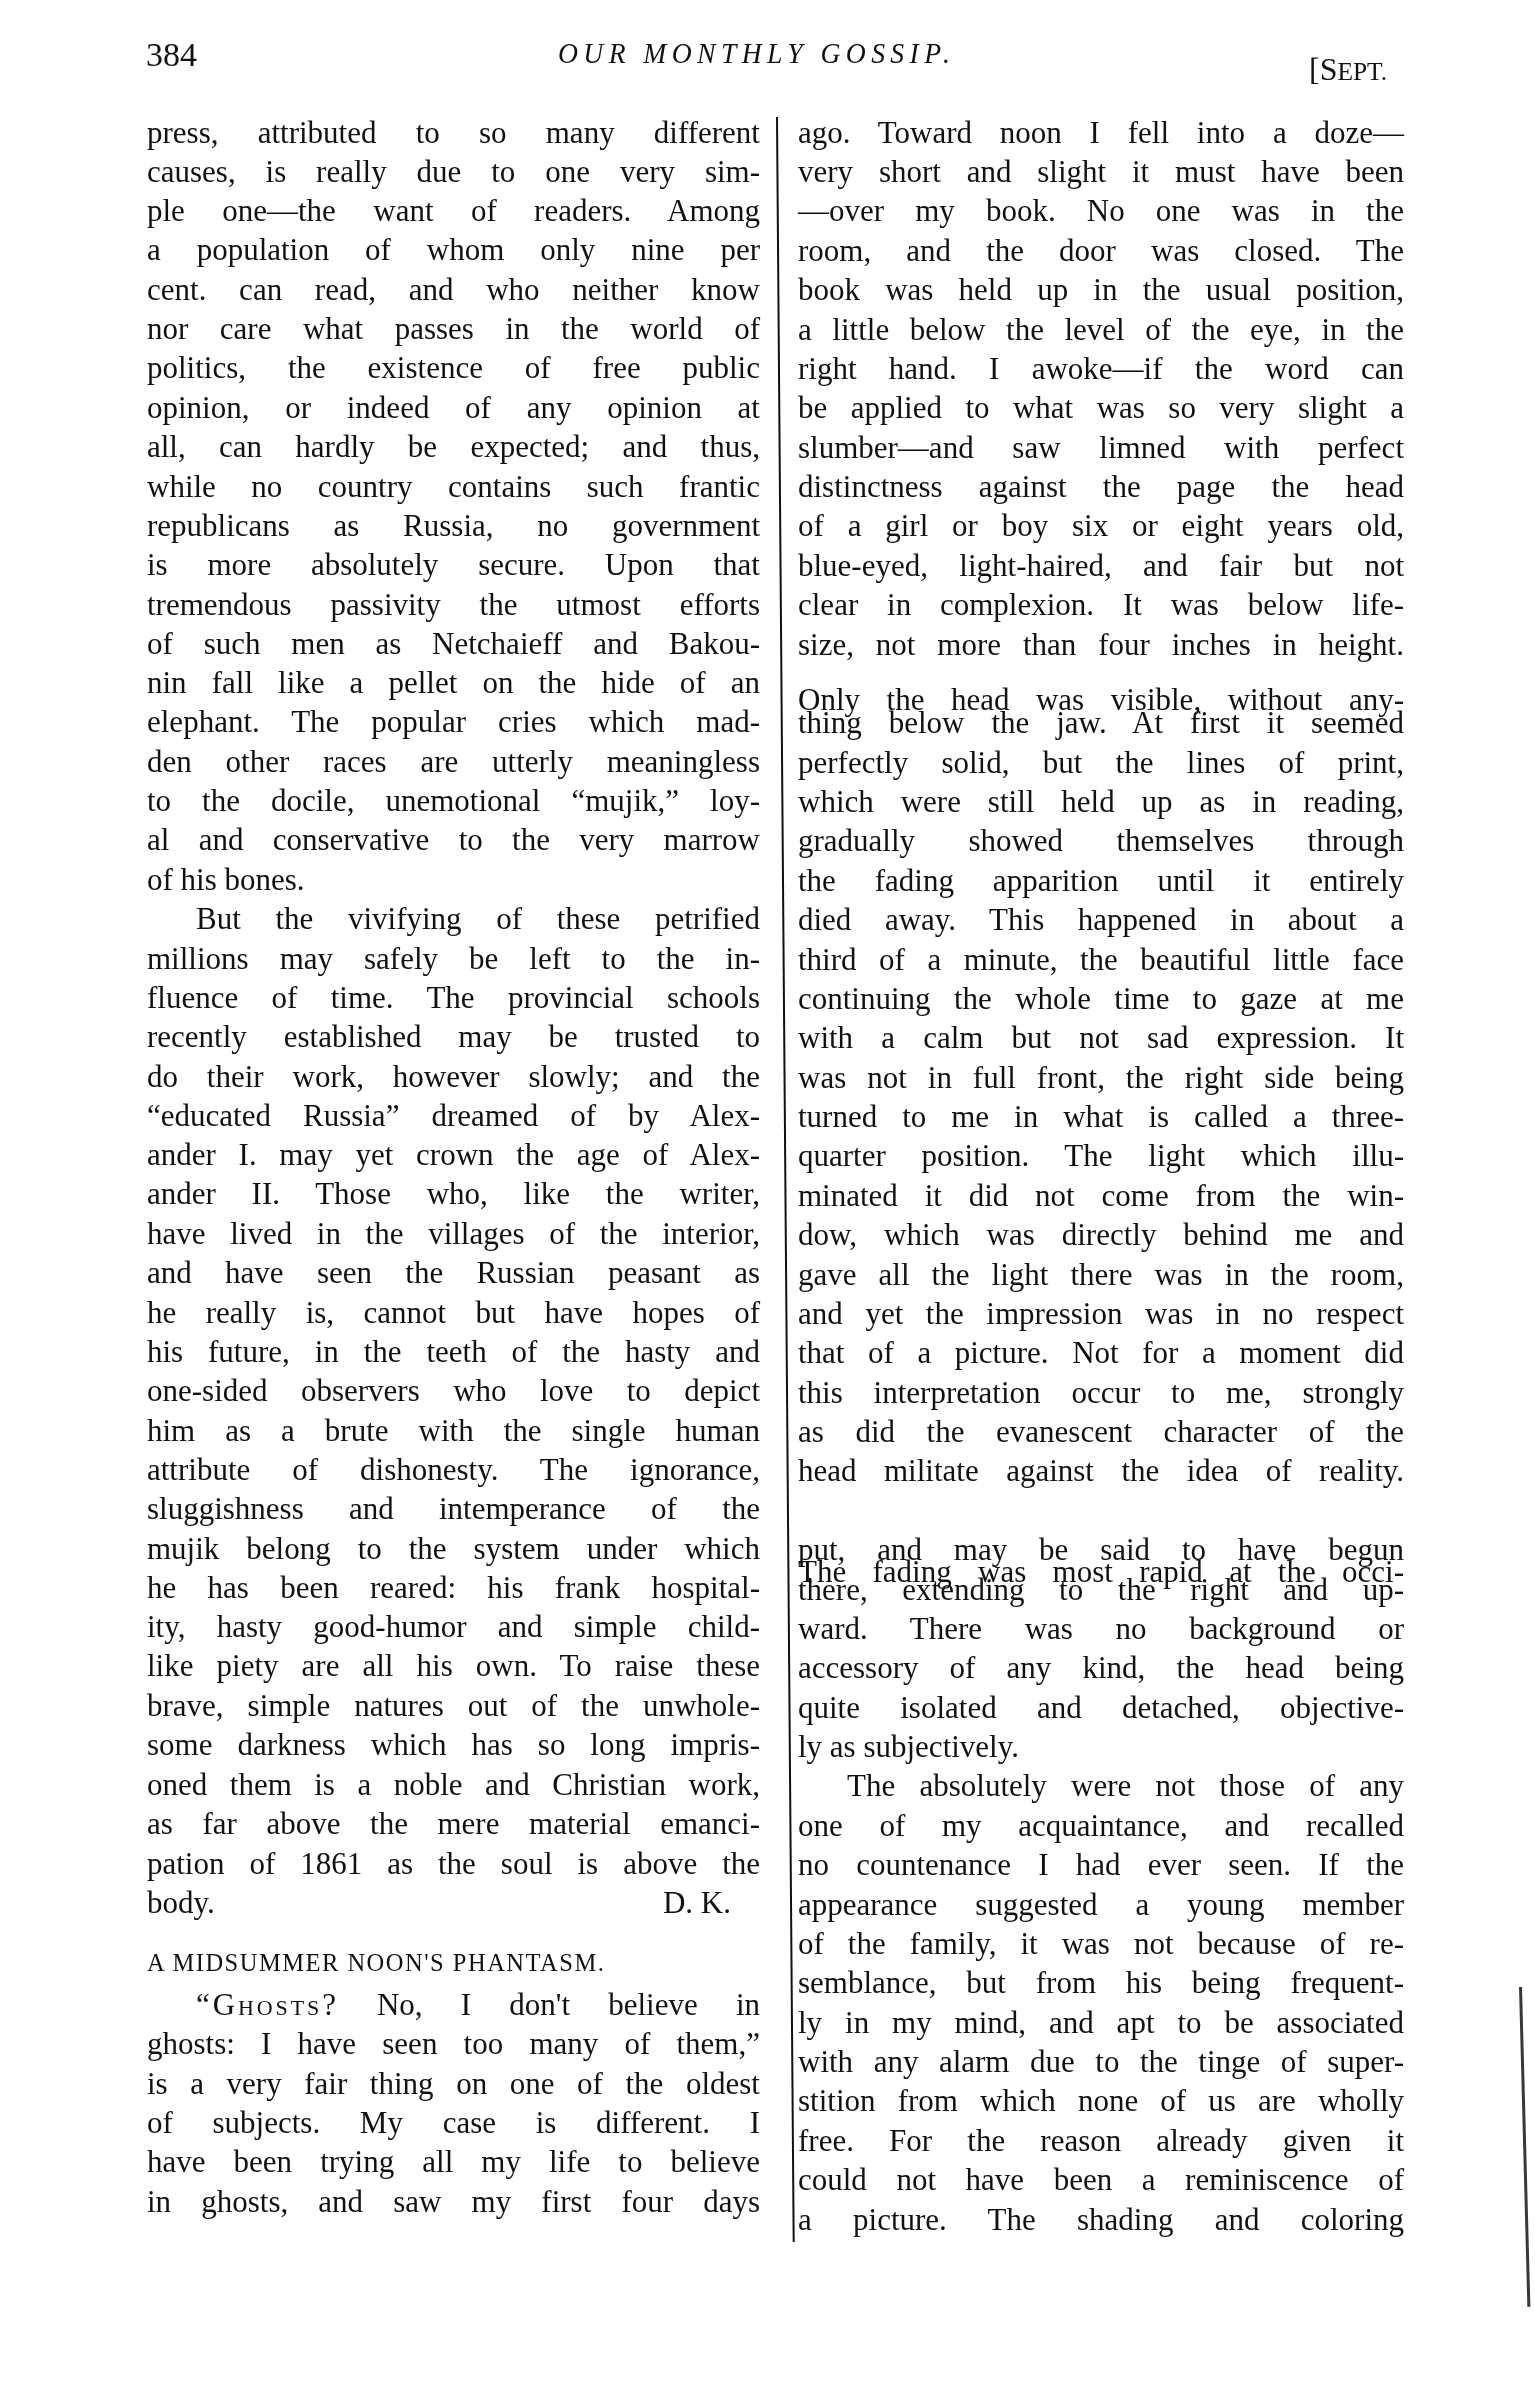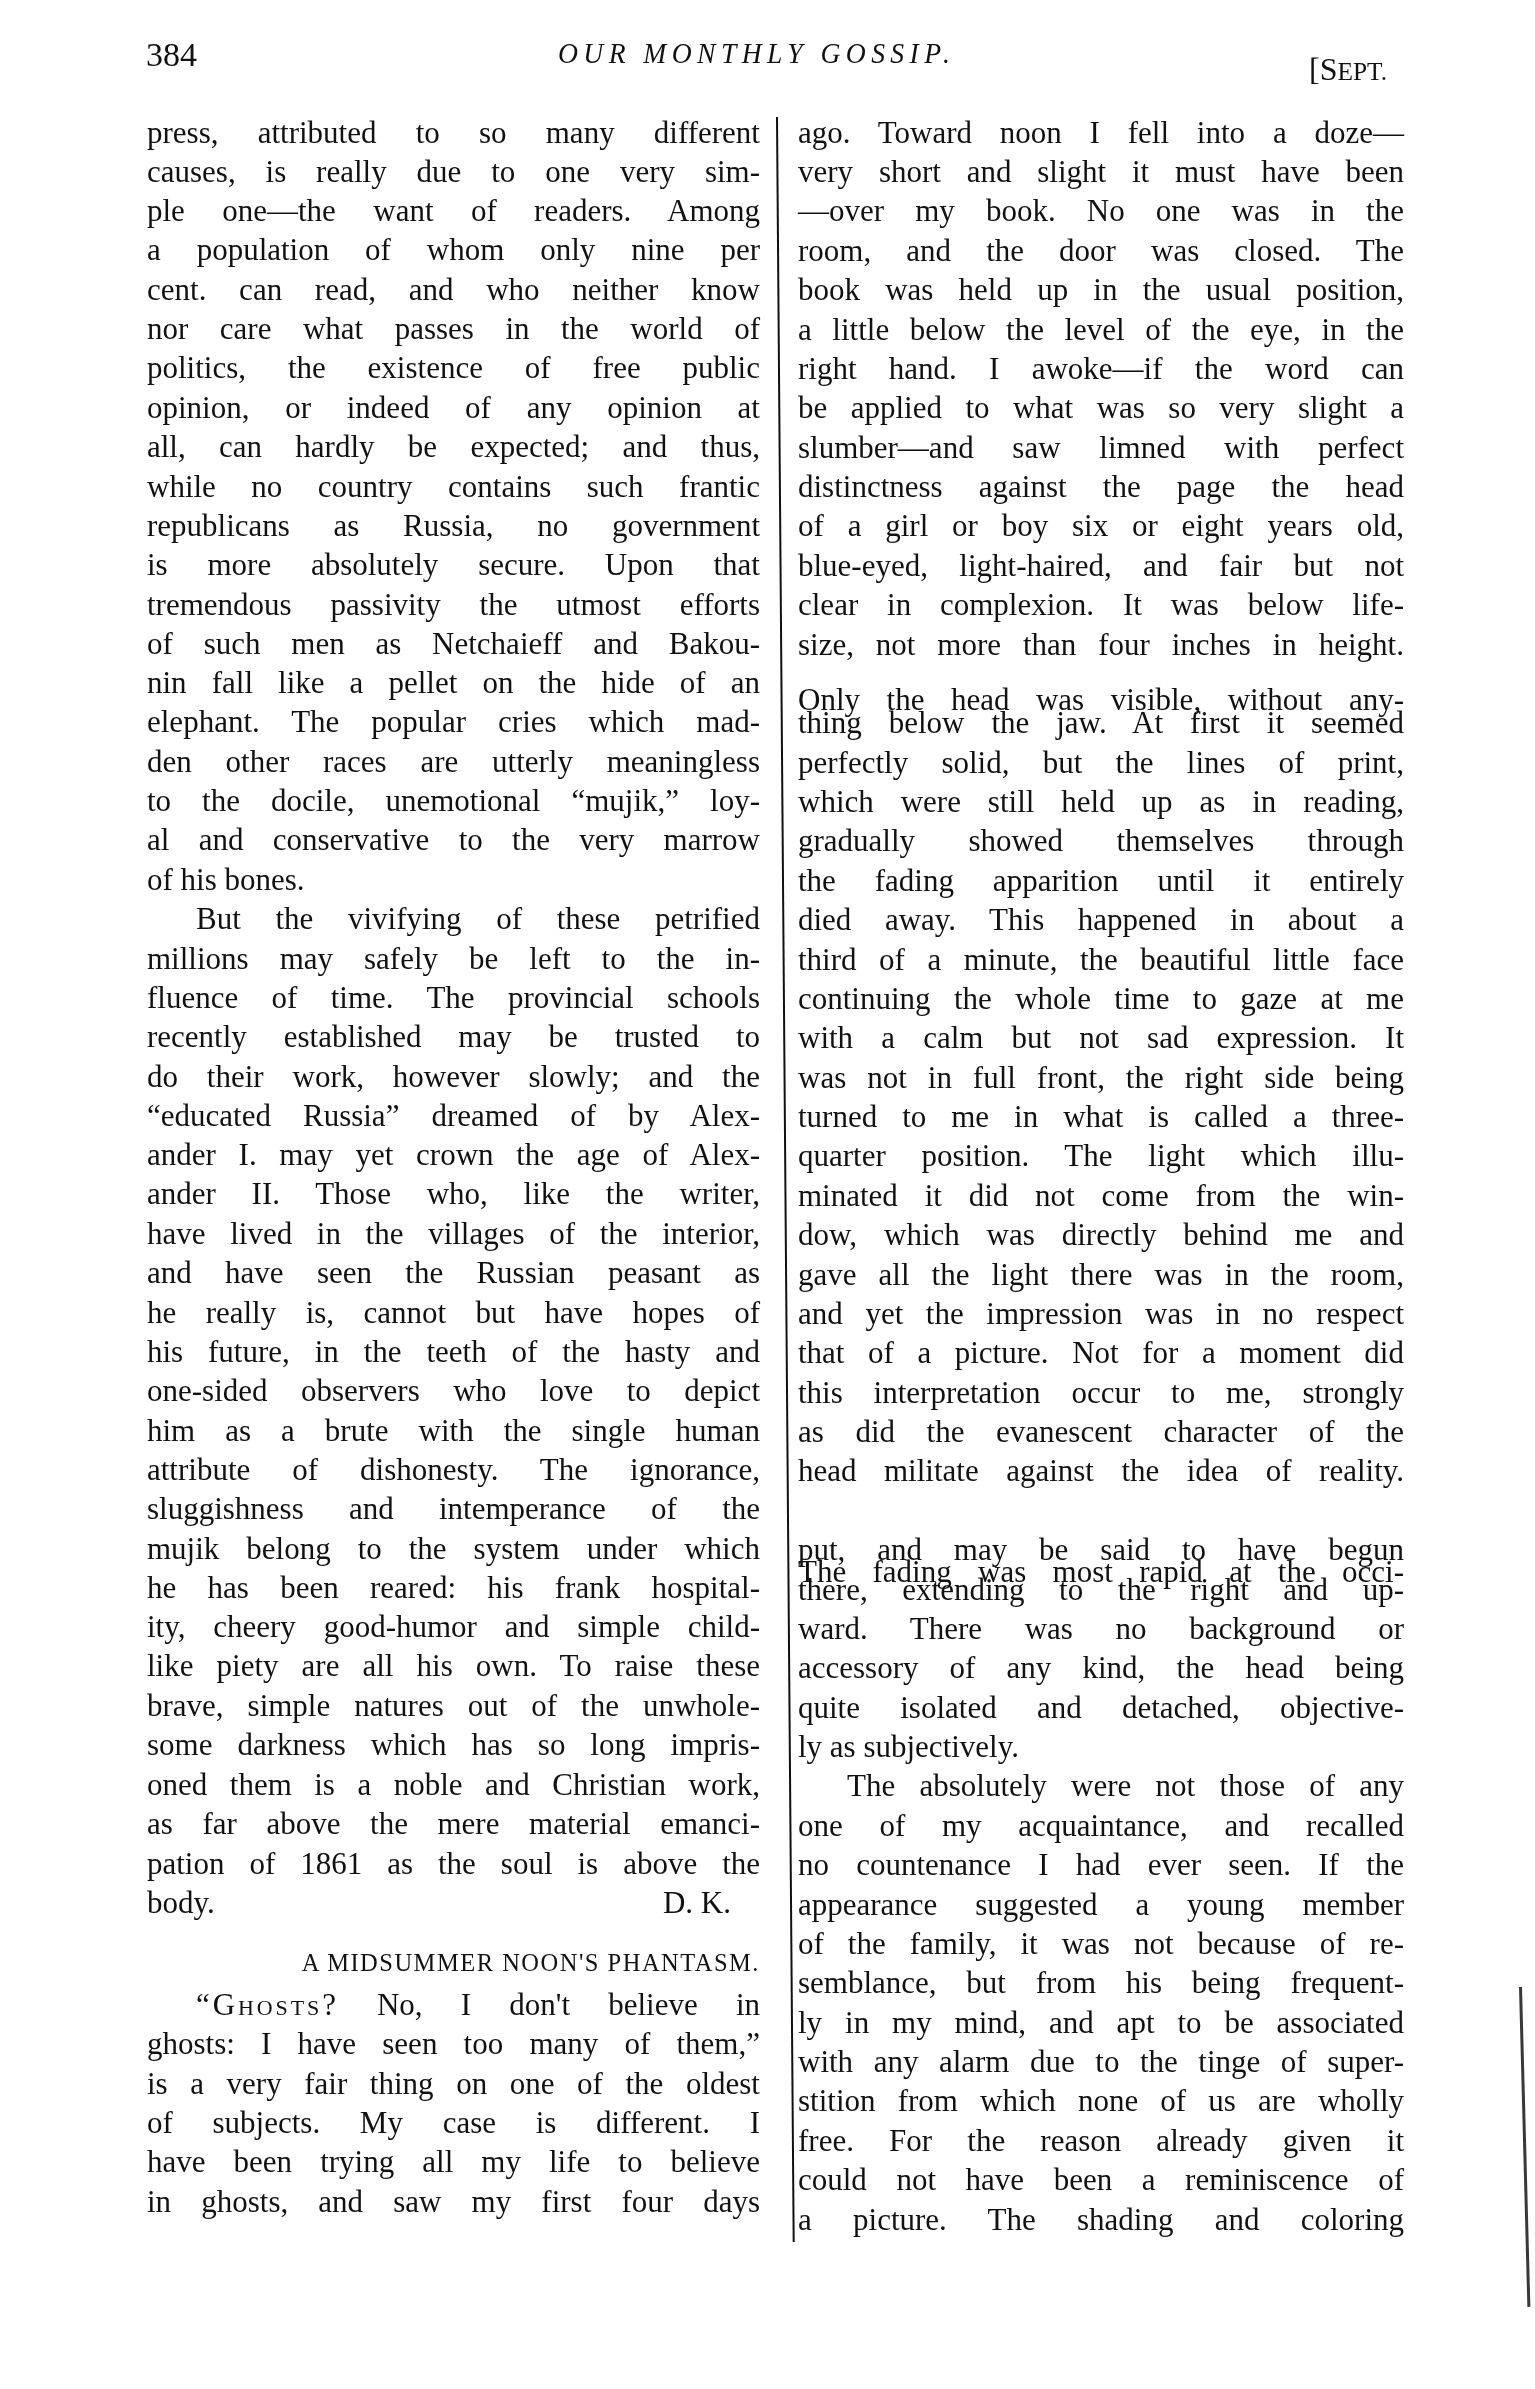--- a/index.html
+++ b/index.html
@@ -10,21 +10,21 @@
   .title { left: 558px; font-style: italic; letter-spacing: 5.9px; font-size: 30px; top: 38px; transform: scaleX(0.92); transform-origin: left top; }
   .month { left: 1309px; font-size: 32px; top: 53px; }
   .month .sc { font-size: 25.4px; }
   .col { position: absolute; top: 0; }
   .col-left { left: 147px; width: 613px; }
   .col-right { left: 798px; width: 606px; }
   .ln { position: absolute; left: 0; width: 100%; height: 39px; font-size: 31px; line-height: 39px; white-space: nowrap; text-align: justify; text-align-last: justify; }
   .ln.last { text-align-last: left; }
   .ln.indent { padding-left: 49px; box-sizing: border-box; }
   .sig { position: absolute; right: 29px; }
-  .heading { position: absolute; left: 0; width: 100%; font-size: 24.5px; line-height: 39px; text-align: right; letter-spacing: 1.5px; white-space: nowrap; }
+  .heading { position: absolute; left: 0; width: 100%; font-size: 24.5px; line-height: 39px; text-align: left; letter-spacing: 1.5px; white-space: nowrap; }
   .sc-word { font-variant: small-caps; letter-spacing: 2.9px; }
   .divider { position: absolute; left: 776px; top: 117px; width: 2.4px; height: 2125px; background: #111; transform-origin: top left; transform: rotate(-0.45deg); }
   .artifact { position: absolute; left: 1519px; top: 1987px; width: 2.9px; height: 320px; background: #222; transform-origin: top left; transform: rotate(-1.5deg); opacity: 0.9; }
 </style>
 </head>
 <body>
 
 <div class="page">
 
   <div class="runhead folio">384</div>
@@ -65,21 +65,21 @@
     <div class="ln" style="top:1214px">have lived in the villages of the interior,</div>
     <div class="ln" style="top:1253px">and have seen the Russian peasant as</div>
     <div class="ln" style="top:1293px">he really is, cannot but have hopes of</div>
     <div class="ln" style="top:1332px">his future, in the teeth of the hasty and</div>
     <div class="ln" style="top:1371px">one-sided observers who love to depict</div>
     <div class="ln" style="top:1411px">him as a brute with the single human</div>
     <div class="ln" style="top:1450px">attribute of dishonesty.  The ignorance,</div>
     <div class="ln" style="top:1489px">sluggishness and intemperance of the</div>
     <div class="ln" style="top:1529px">mujik belong to the system under which</div>
     <div class="ln" style="top:1568px">he has been reared: his frank hospital-</div>
-    <div class="ln" style="top:1607px">ity, cheery good-humor and simple child-</div>
+    <div class="ln" style="top:1607px">ity, hasty good-humor and simple child-</div>
     <div class="ln" style="top:1646px">like piety are all his own.  To raise these</div>
     <div class="ln" style="top:1686px">brave, simple natures out of the unwhole-</div>
     <div class="ln" style="top:1725px">some darkness which has so long impris-</div>
     <div class="ln" style="top:1765px">oned them is a noble and Christian work,</div>
     <div class="ln" style="top:1804px">as far above the mere material emanci-</div>
     <div class="ln" style="top:1844px">pation of 1861 as the soul is above the</div>
     <div class="ln last" style="top:1883px">
       <span>body.</span>
       <span class="sig">D. K.</span>
     </div>

